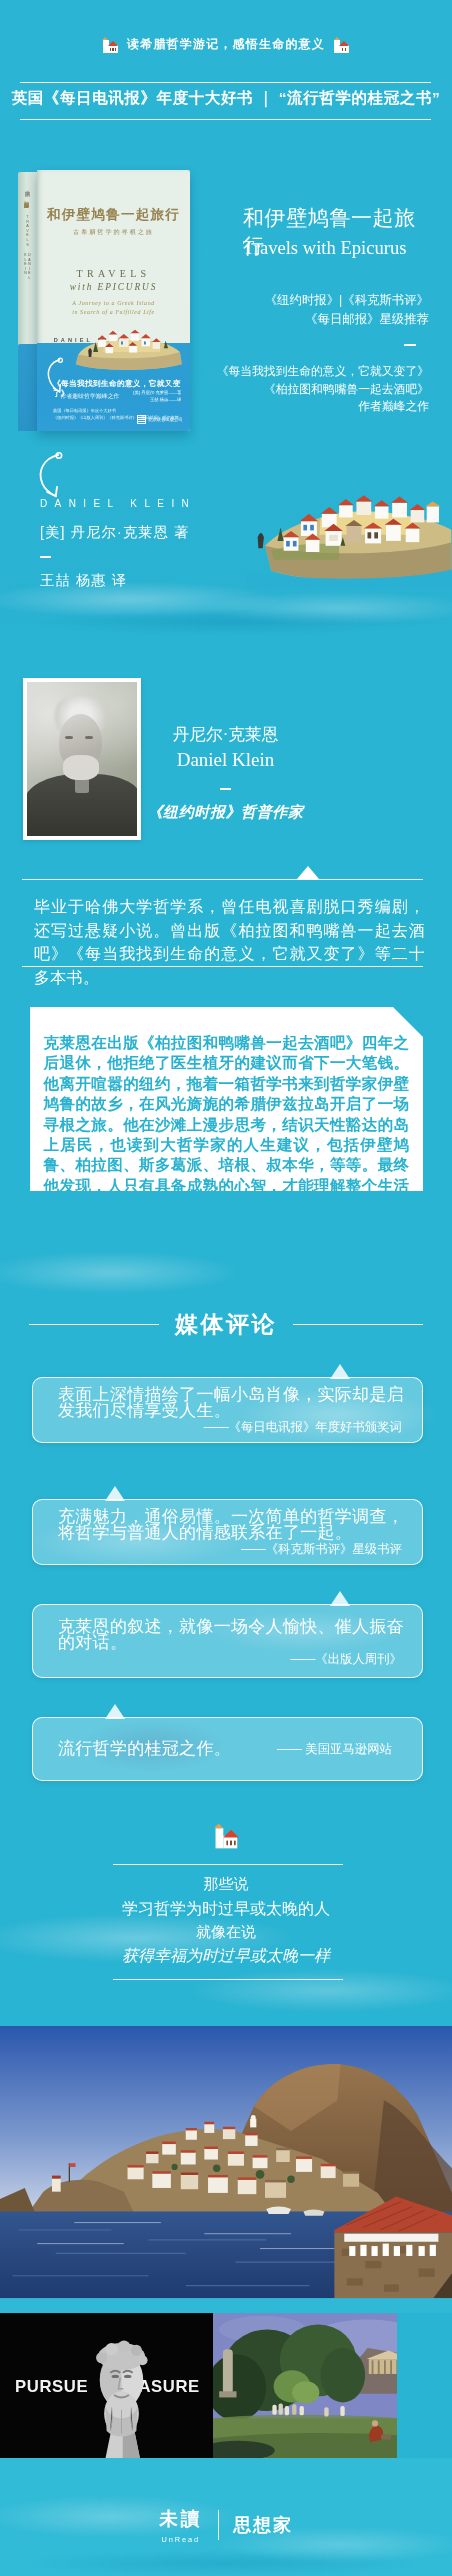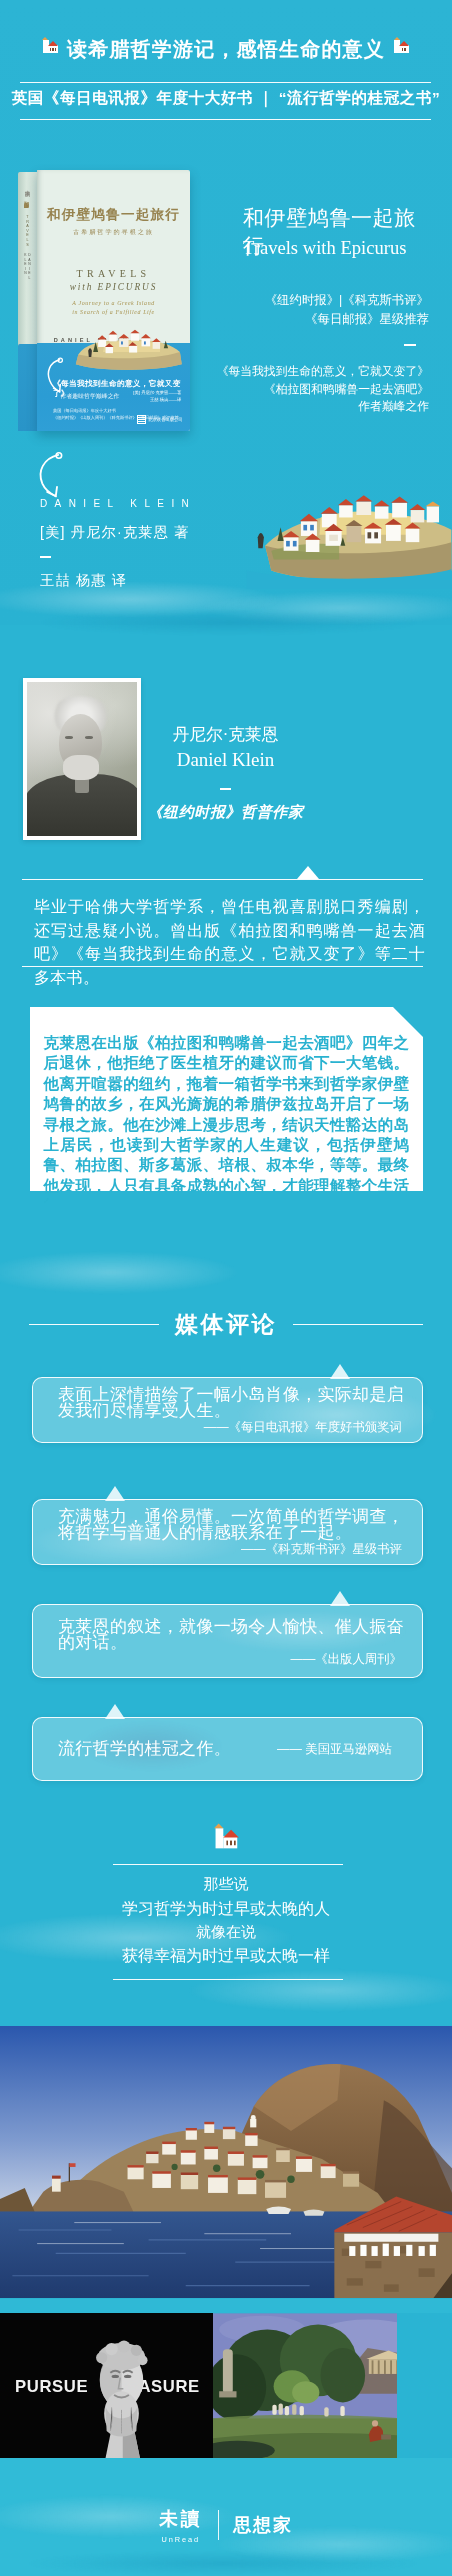--- a/index.html
+++ b/index.html
@@ -5,21 +5,21 @@
   html,body{margin:0;padding:0;background:#dfeff3;}
   .page{position:relative;width:452px;height:2576px;margin:0 auto;overflow:hidden;
         background:#2ab4d3;font-family:"Liberation Sans","DejaVu Sans",sans-serif;color:#fff;}
   .abs{position:absolute;}
   .serif{font-family:"Liberation Serif","DejaVu Serif",serif;}
   .blob{position:absolute;pointer-events:none;border-radius:50%;filter:blur(1.2px);}
   .dashbar{background:#fff;height:1.9px;}
   .hline{background:rgba(255,255,255,.95);height:0.6px;}
   
   .hero-tagline{left:0;top:36px;width:452px;display:flex;align-items:flex-start;justify-content:center;gap:8.7px;
-                font-size:20px;font-weight:bold;letter-spacing:1.2px;}
+                font-size:12px;font-weight:bold;letter-spacing:1.2px;}
   .banner-line{left:20.4px;width:411px;}
   .hero-banner{left:0;top:88px;width:452px;text-align:center;font-size:15.5px;font-weight:bold;letter-spacing:0.6px;}
   
   .house{position:relative;width:16px;height:17.3px;display:inline-block;}
   .house .tower{position:absolute;left:0.6px;top:4.3px;width:5.6px;height:13px;background:#fff;}
   .house .tower-roof{position:absolute;left:0;top:1.2px;width:0;height:0;border-left:3.4px solid transparent;border-right:3.4px solid transparent;border-bottom:3.7px solid #e8a04c;}
   .house .main{position:absolute;left:6.2px;top:9.3px;width:9.3px;height:8px;background:#fff;}
   .house .main-roof{position:absolute;left:5.6px;top:5px;width:0;height:0;border-left:5.3px solid transparent;border-right:5.3px solid transparent;border-bottom:5px solid #d8432c;}
   .house .wins{position:absolute;left:8px;top:11.8px;width:5.6px;height:3.7px;
       background:repeating-linear-gradient(90deg,#7a4a2e 0 1.2px,transparent 1.2px 2.5px);}
@@ -342,21 +342,21 @@
     <div class="src">—— 美国亚马逊网站</div>
   </div>
 
   <div class="abs" style="left:214px;top:1822px;transform:scale(1.55);transform-origin:top left;">
     <span class="house"><span class="tower"></span><span class="tower-roof"></span><span class="main"></span><span class="main-roof"></span><span class="wins"></span></span>
   </div>
   <div class="abs hline divline" style="top:1864px;"></div>
   <div class="abs epi-line" style="top:1875px;font-size:15px;">那些说</div>
   <div class="abs epi-line" style="top:1899px;font-size:16px;">学习哲学为时过早或太晚的人</div>
   <div class="abs epi-line" style="top:1923px;font-size:15px;">就像在说</div>
-  <div class="abs epi-line" style="top:1946px;font-size:16px;">获得幸福为时过早或太晚一样</div>
+  <div class="abs epi-line" style="top:1946px;font-size:16px;font-style:italic;">获得幸福为时过早或太晚一样</div>
   <div class="abs hline divline" style="top:1979px;"></div>
 
   <svg class="abs photo-band" viewBox="0 0 730 440" preserveAspectRatio="none">
     <defs>
       <linearGradient id="sky" x1="0" y1="0" x2="0" y2="1">
         <stop offset="0" stop-color="#2a57ad"></stop>
           <stop offset="0.6" stop-color="#7f9bcf"></stop>
           <stop offset="1" stop-color="#ccd6e8"></stop>
       </linearGradient>
       <linearGradient id="mtn" x1="0" y1="0" x2="0" y2="1">

